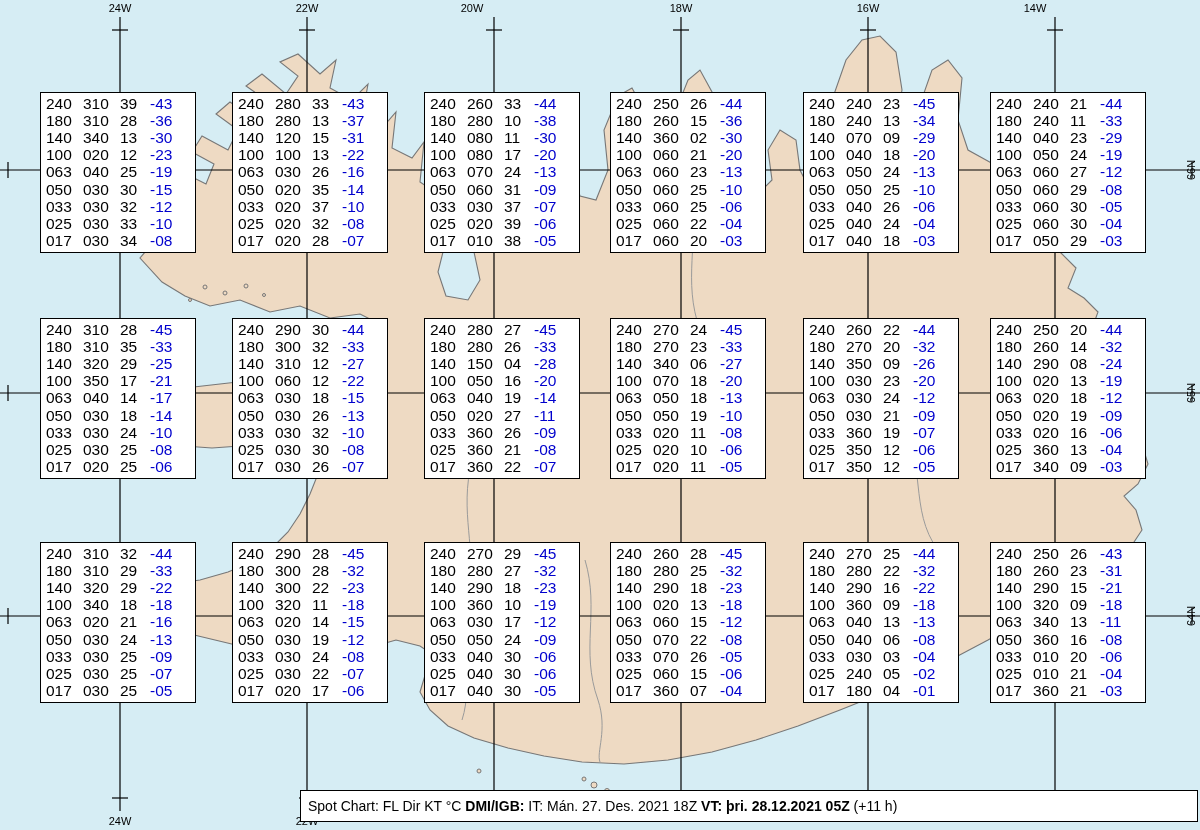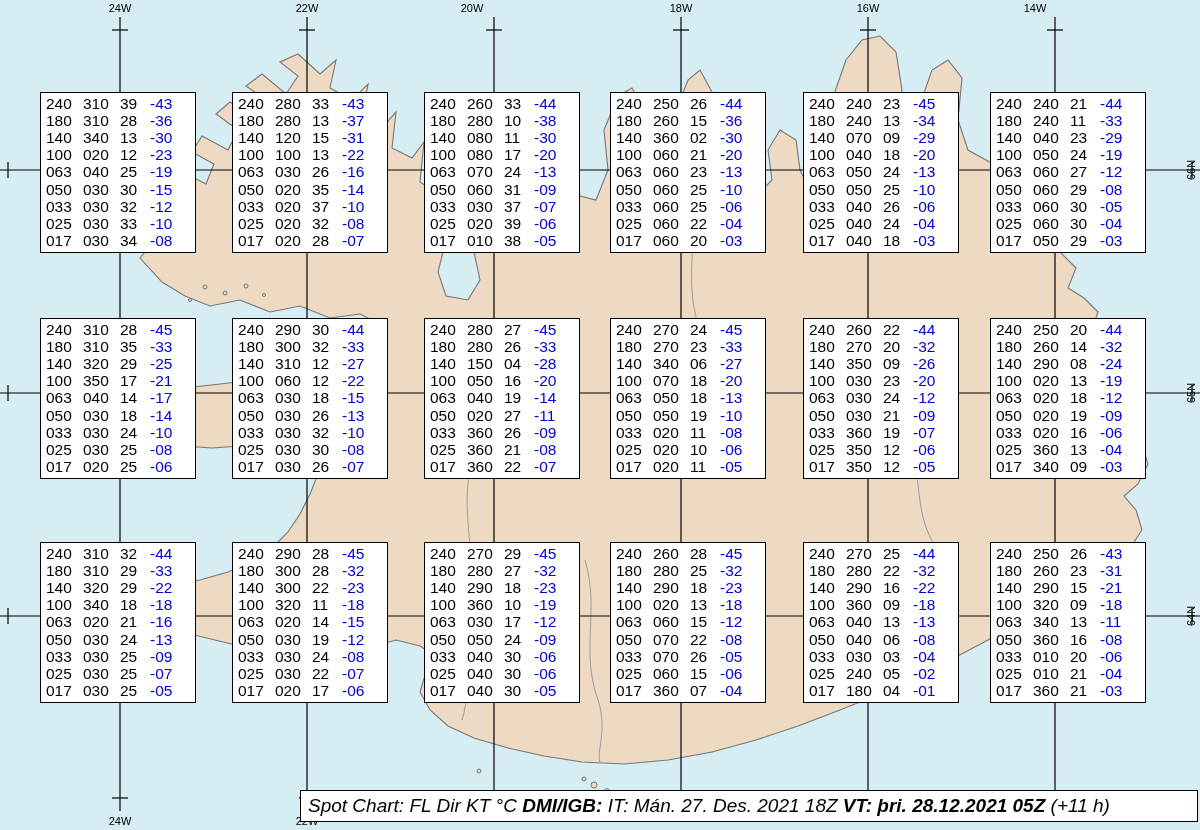--- a/index.html
+++ b/index.html
@@ -30,21 +30,21 @@
   .spot-row{display:flex;height:17.2px;align-items:center;font-size:15.5px;color:#000;}
   .spot-row span{display:inline-block;}
   .c0{width:37px;}
   .c1{width:37px;}
   .c2{width:30px;}
   .c3{width:38px;color:var(--temp,#0000cd);}
   #footer{
     position:absolute;left:300px;top:790px;width:898px;height:32px;
     background:#ffffff;border:1.3px solid #000;box-sizing:border-box;
     display:flex;align-items:center;padding-left:7px;
-    font-size:19px;color:#000;white-space:pre;font-style:italic;
+    font-size:14px;color:#000;white-space:pre;
   }
   #footer .b{font-weight:bold;}
 </style>
 </head>
 <body>
 
 <div id="screen" style="--water: #d6edf4; --land: #eedac3; --coast: #777777; --grid: #000000; --temp: #0000cd;">
 
   <svg id="map" width="1200" height="830" viewBox="0 0 1200 830">
 

